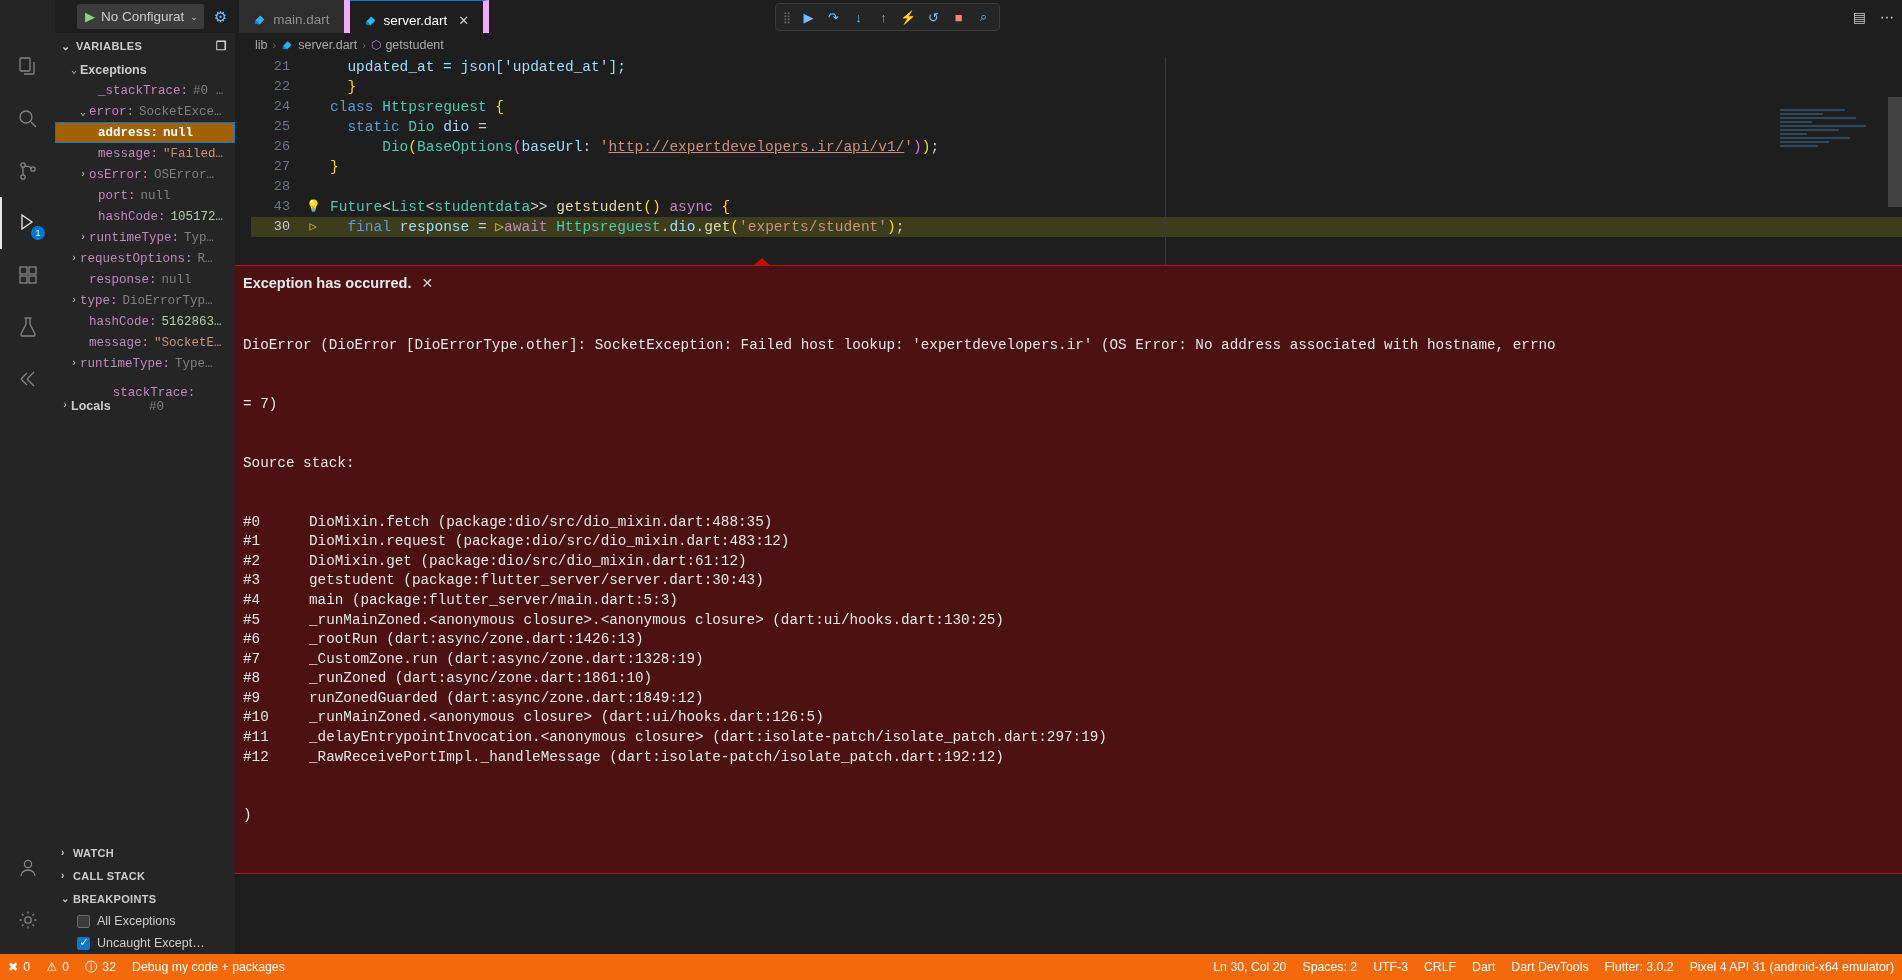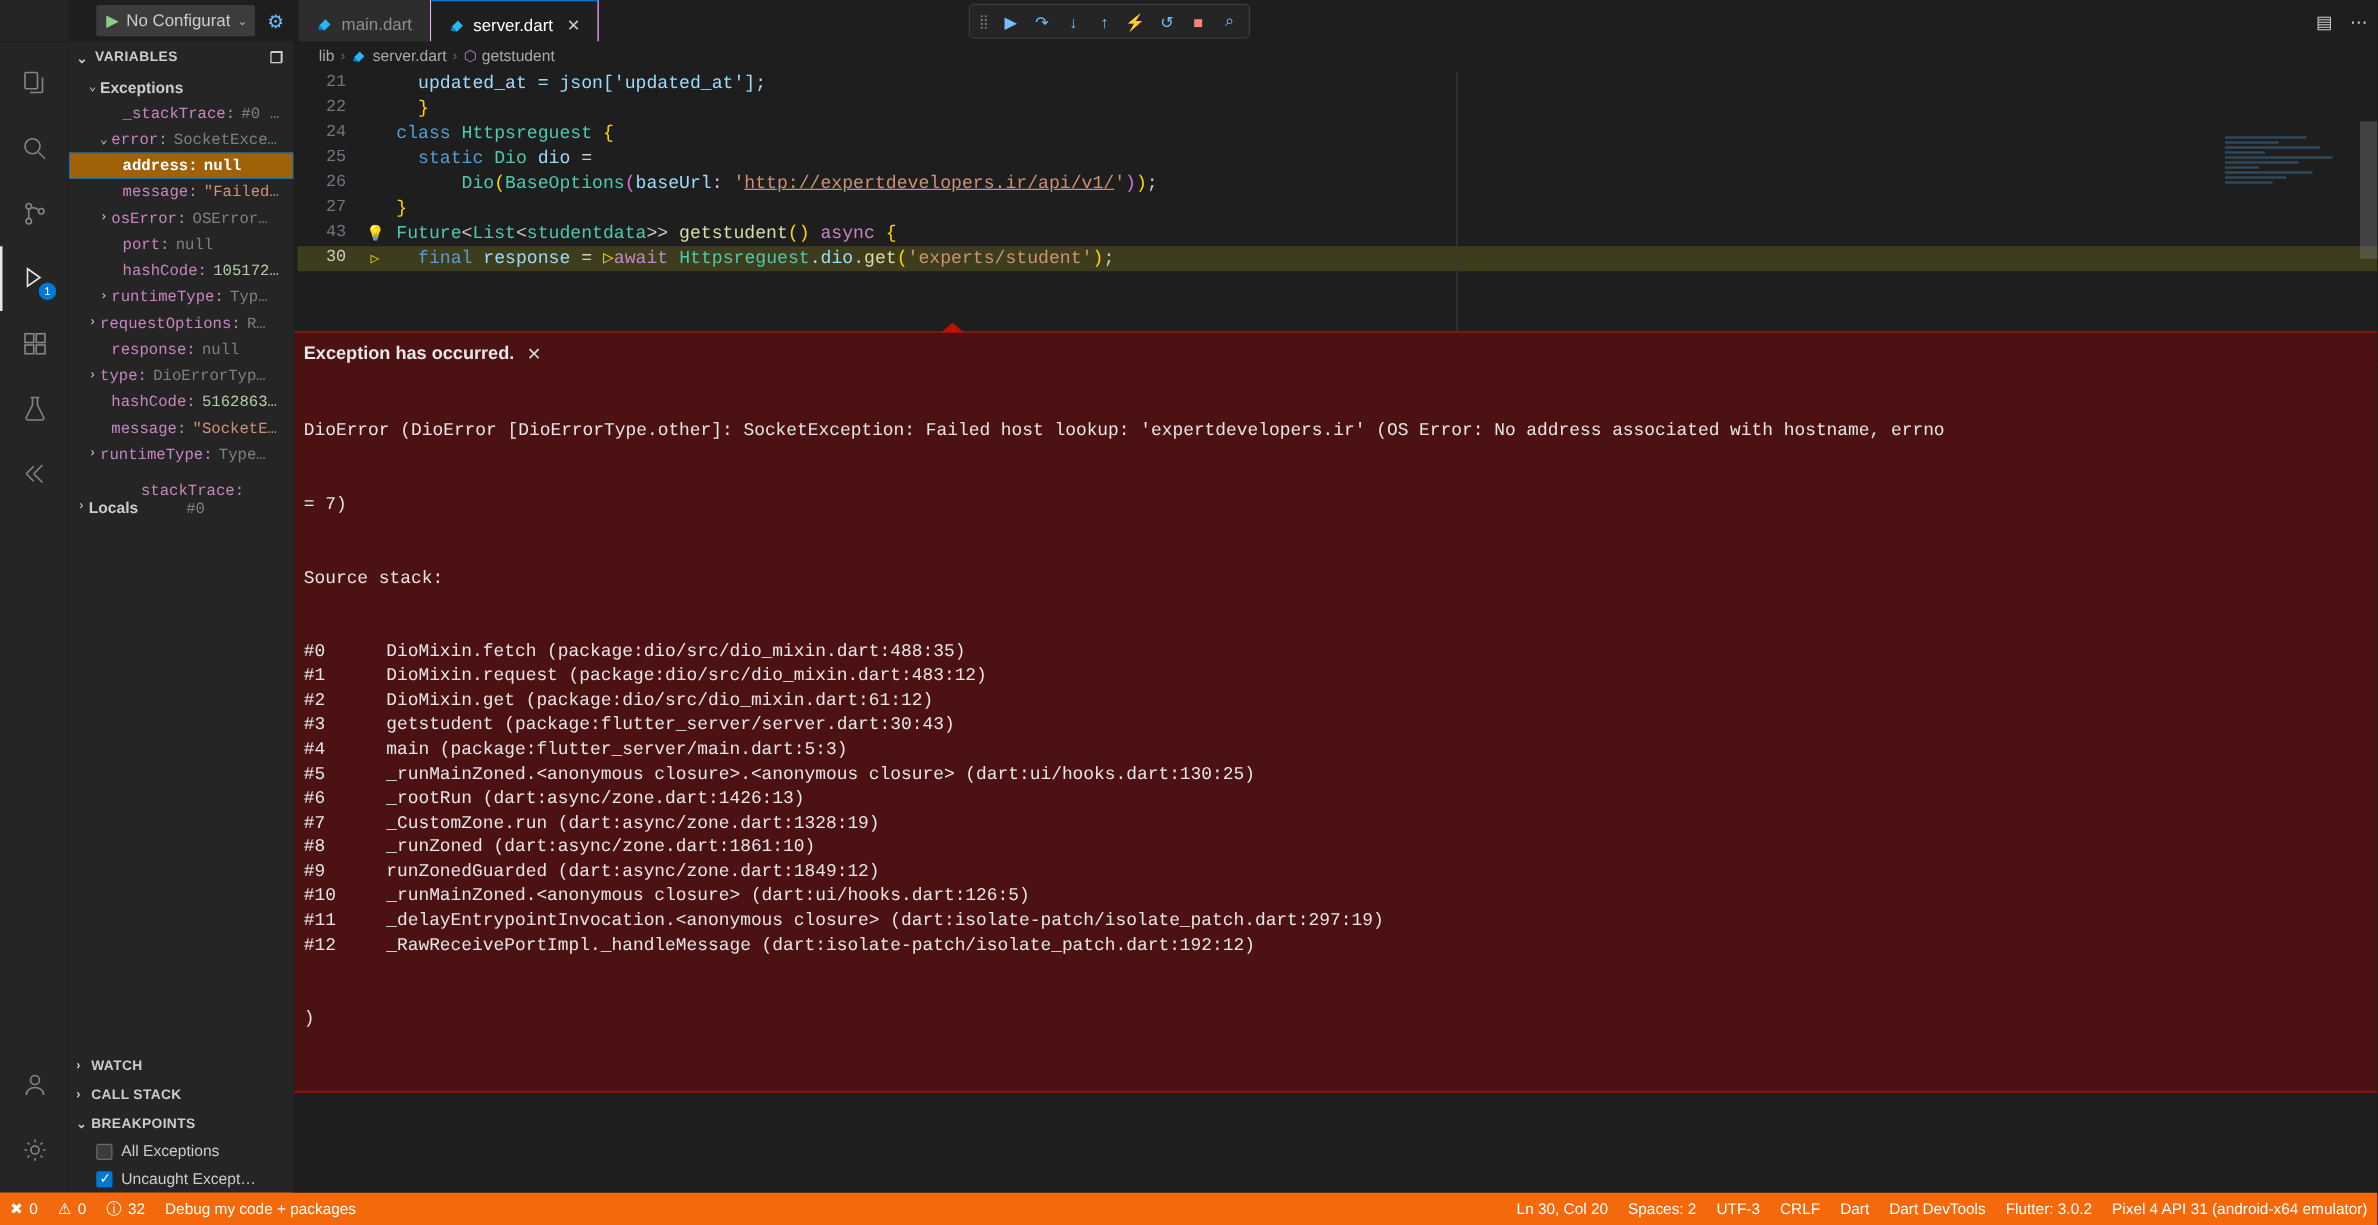--- a/index.html
+++ b/index.html
@@ -17,21 +17,21 @@
   .run-widget { display:flex; align-items:center; gap:6px; padding:0 6px 0 8px; margin:4px 0 4px 22px;
     background:#3c3c3c; border-radius:2px; height:25px; align-self:center; }
   .run-play { color:#89d185; font-size:13px; line-height:1; }
   .run-label { color:#cccccc; font-size:13.5px; white-space:nowrap; max-width:108px; overflow:hidden; }
   .chev { color:#cccccc; font-size:9px; }
   .gear-top { margin-left:10px; align-self:center; color:#75beff; font-size:15px; }
 
   
   .tabs { display:flex; align-items:stretch; margin-left:12px; }
   .tab { display:flex; align-items:center; gap:7px; padding:0 14px; height:39px;
-         background:#2d2d2d; color:#8f8f8f; font-size:13.5px; white-space:nowrap; border-right:1px solid #f0abfc; }
+         background:#2d2d2d; color:#8f8f8f; font-size:13.5px; white-space:nowrap; border-right:6px solid #f0abfc; }
   .tab.active { background:#1e1e1e; color:#ffffff; border-top:1px solid #0078d4; }
   .dart-ico { width:13px; height:13px; display:inline-block; position:relative; }
   .dart-ico svg { display:block; }
   .tab-close { color:#cccccc; font-size:13px; margin-left:4px; }
 
   
   .debug-toolbar { position:absolute; left:775px; top:3px; height:28px; background:#252526;
     border:1px solid #3b3b3b; border-radius:4px; display:flex; align-items:center; gap:2px; padding:0 4px; }
   .dt-grip { color:#6e6e6e; font-size:11px; letter-spacing:1px; padding:0 3px; }
   .dt-btn { width:23px; height:22px; display:flex; align-items:center; justify-content:center;
@@ -407,21 +407,21 @@
         </span>
         <span class="bc-sep">›</span>
         <span class="bc-item">
           <span style="color:#b180d7;font-size:12px">⬡</span>
           <span>getstudent</span>
         </span>
       </div>
 
       <div class="code-wrap">
 
-        <div style="position:absolute;top:0;left:3px;right:0;">
+        <div style="position:absolute;top:0;left:16px;right:0;">
 
           <div class="cline">
             <span class="gutter">21</span>
             <span class="gcol"></span>
             <span class="ctext"><span class="var">  updated_at = json['updated_at'];</span></span>
           </div>
 
           <div class="cline">
             <span class="gutter">22</span>
             <span class="gcol"></span>
@@ -446,20 +446,25 @@
             <span class="gcol"></span>
             <span class="ctext">      <span class="type">Dio</span><span class="br-y">(</span><span class="type">BaseOptions</span><span class="br-p">(</span><span class="var">baseUrl</span><span class="punc">: </span><span class="str">'</span><span class="link">http://expertdevelopers.ir/api/v1/</span><span class="str">'</span><span class="br-p">)</span><span class="br-y">)</span><span class="punc">;</span></span>
           </div>
 
           <div class="cline">
             <span class="gutter">27</span>
             <span class="gcol"></span>
             <span class="ctext"><span class="br-y">}</span></span>
           </div>
 
+          <div class="cline">
+            <span class="gutter">28</span>
+            <span class="gcol"></span>
+            <span class="ctext"></span>
+          </div>
 
           <div class="cline">
             <span class="gutter">43</span>
             <span class="gcol bulb">💡</span>
             <span class="ctext"><span class="type">Future</span><span class="punc">&lt;</span><span class="type">List</span><span class="punc">&lt;</span><span class="type">studentdata</span><span class="punc">&gt;&gt;</span> <span class="fn">getstudent</span><span class="br-y">()</span> <span class="kw2">async</span> <span class="br-y">{</span></span>
           </div>
 
           <div class="cline hl">
             <span class="gutter cur">30</span>
             <span class="gcol" style="color:#e9c62b">▷</span>

